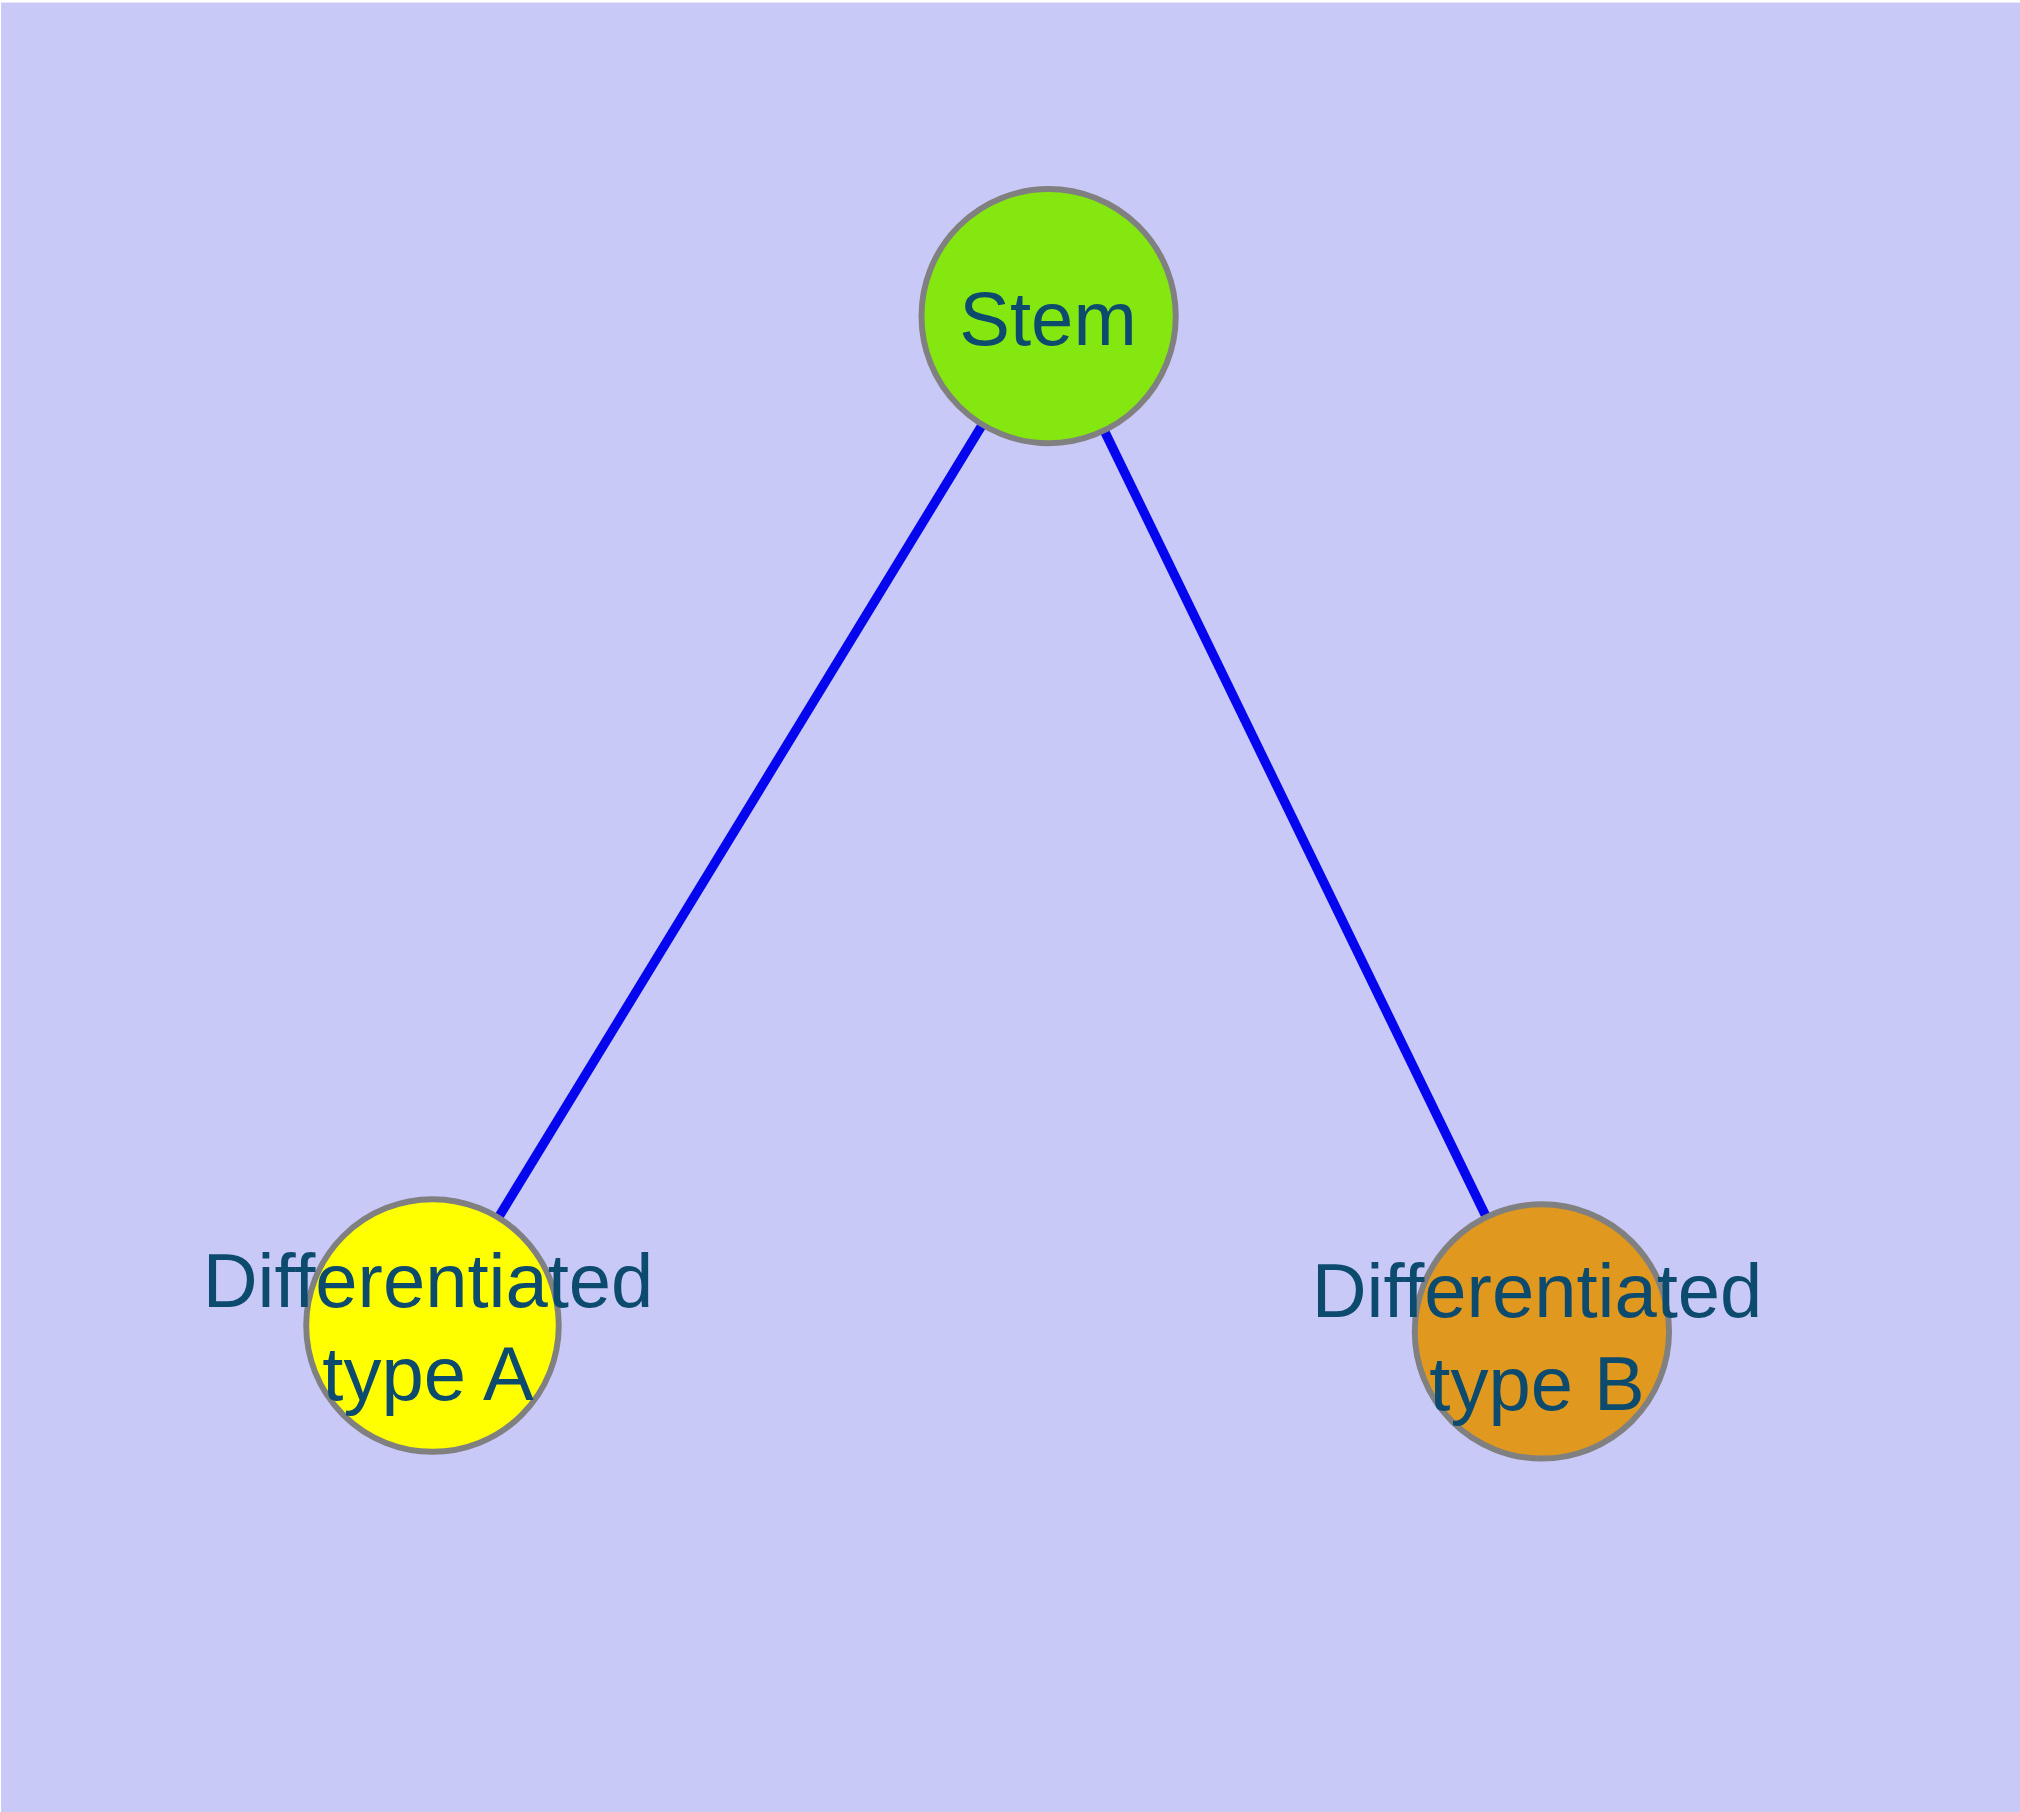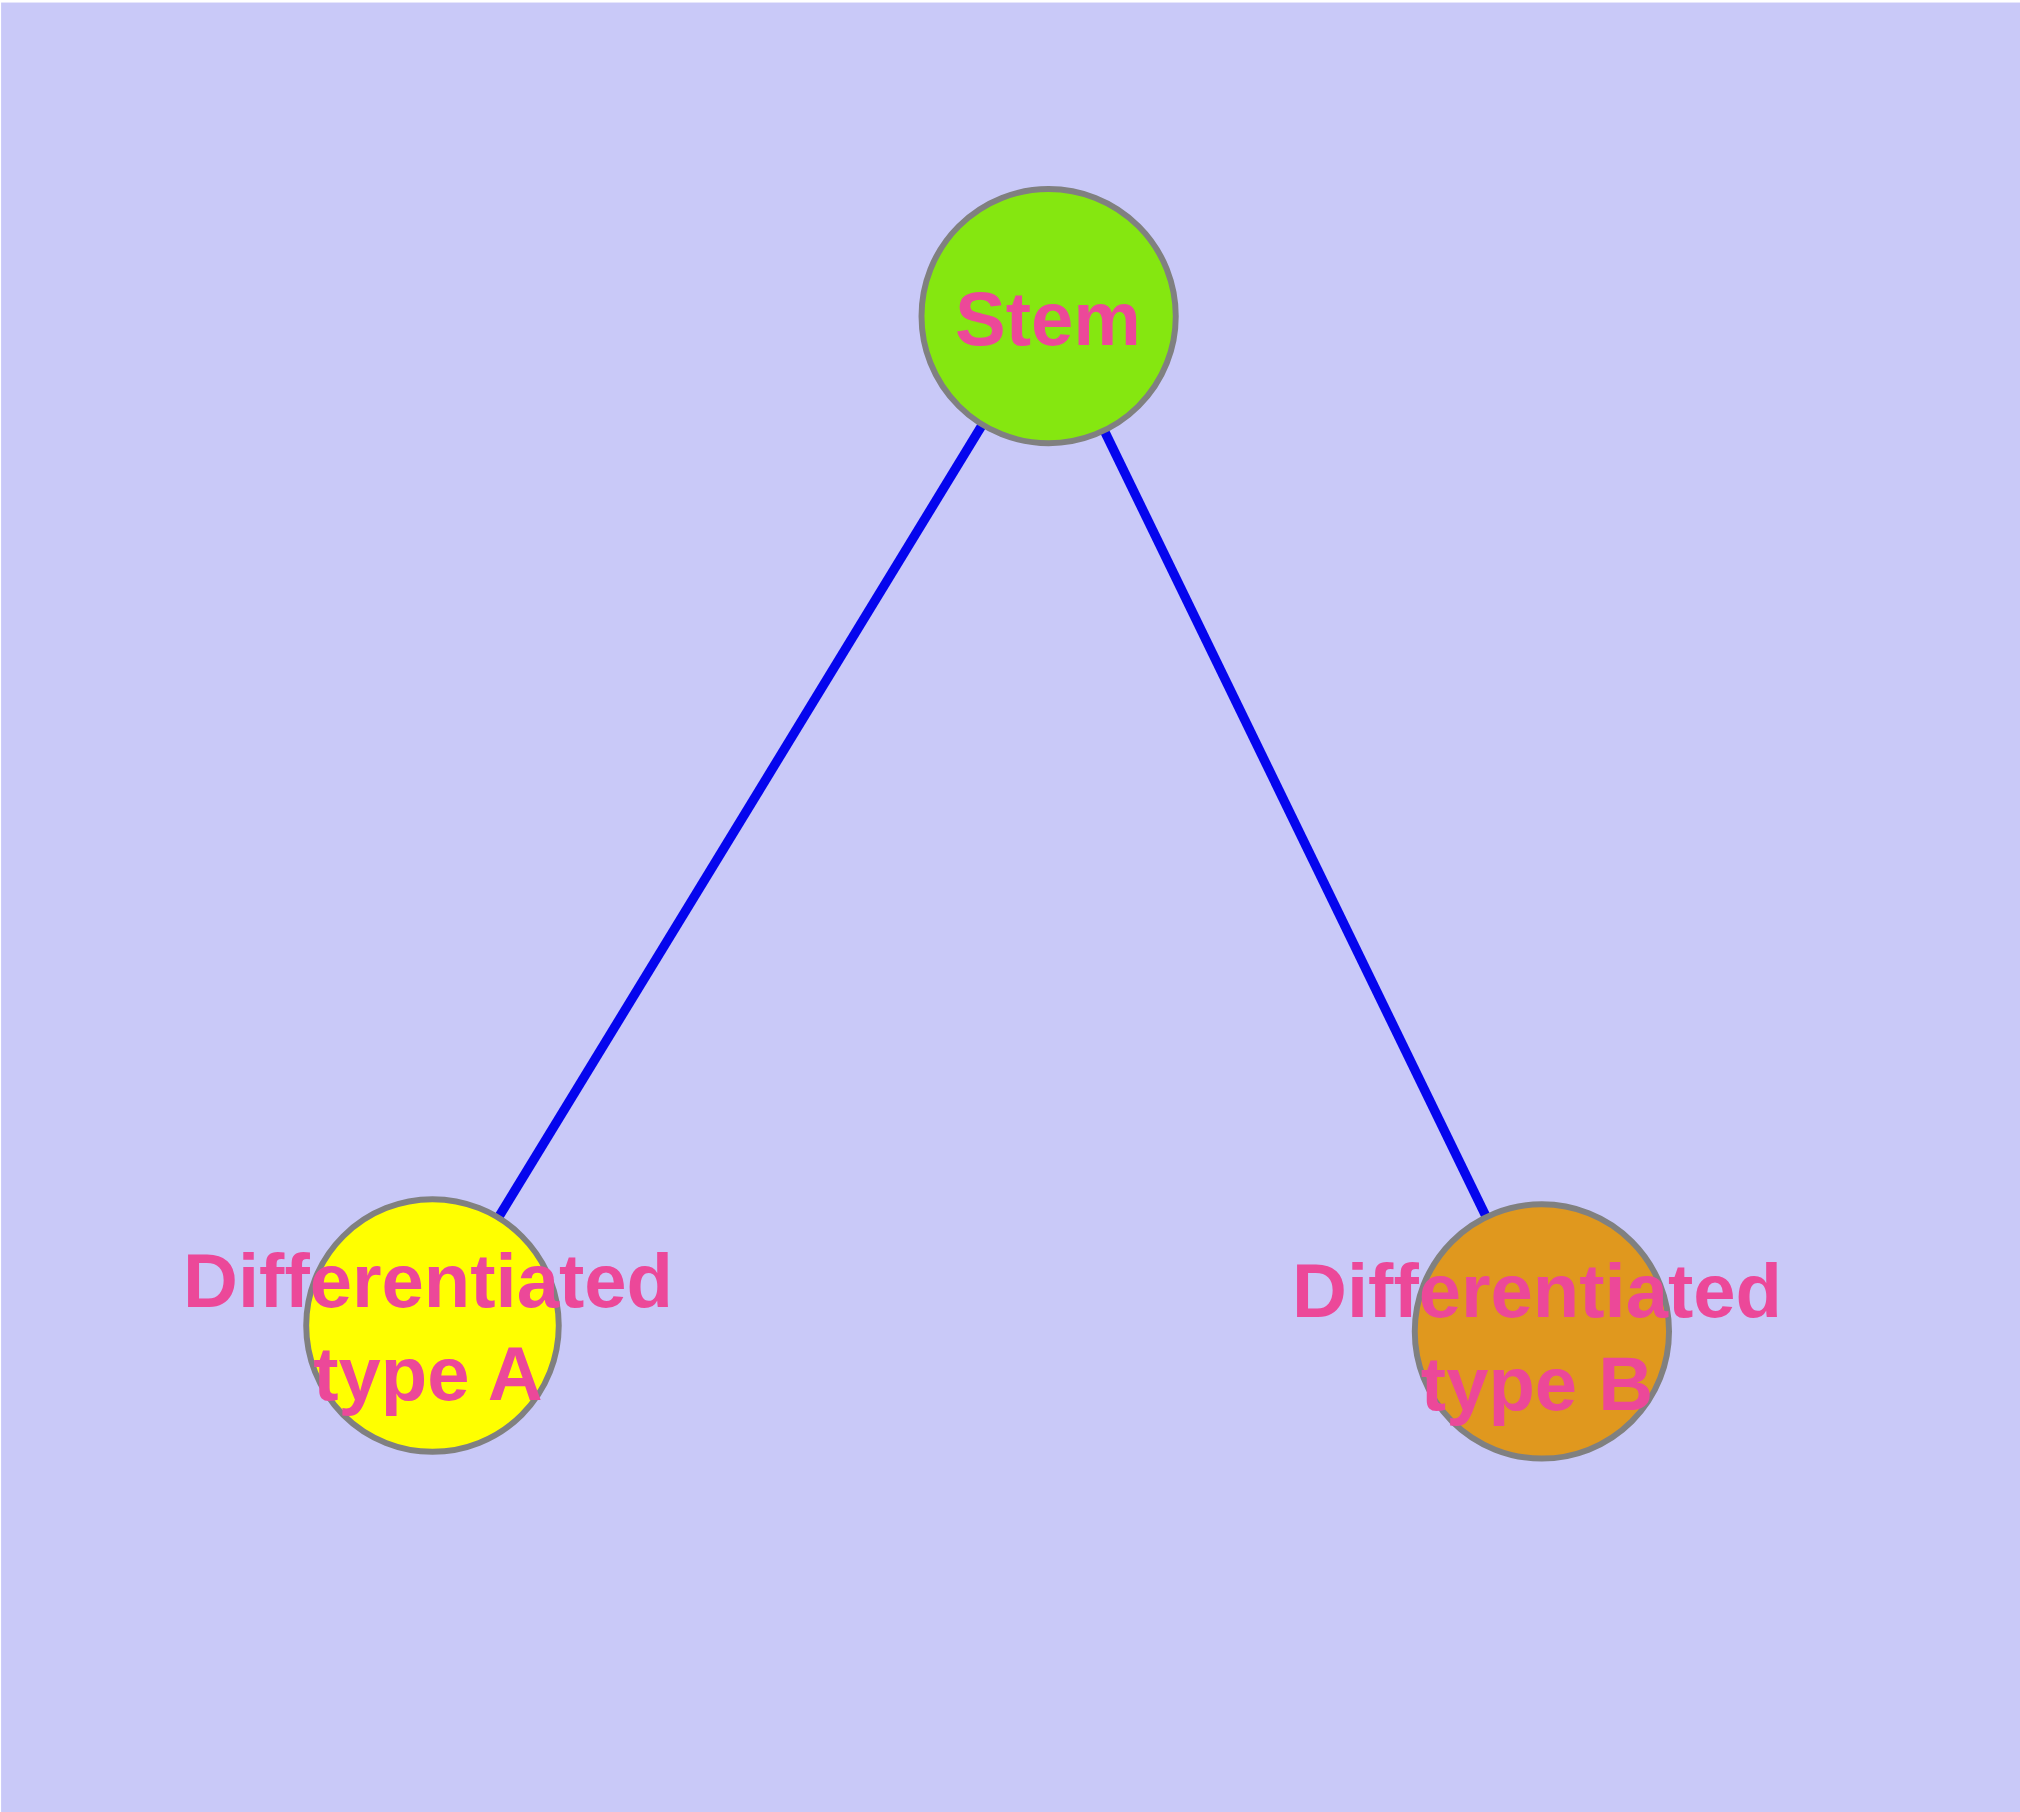--- a/index.html
+++ b/index.html
@@ -20,25 +20,25 @@
   }
   .graph-svg {
     position: absolute;
     left: 0;
     top: 0;
     display: block;
   }
   .node-label {
     position: absolute;
     transform: translate(-50%, -50%);
-    font-weight: bold;
+    font-weight: normal;
     font-size: 76px;
     line-height: 93px;
     letter-spacing: 0px;
-    color: #ec4899;
+    color: #0c4a6e;
     text-align: center;
     white-space: pre-line;
   }
 </style>
 </head>
 <body>
 
 <div class="canvas">
   <svg class="graph-svg" width="2021" height="1812" viewBox="0 0 2384 2138">
     <rect x="1" y="3" width="2383" height="2135" fill="#C9C9F8"></rect>

